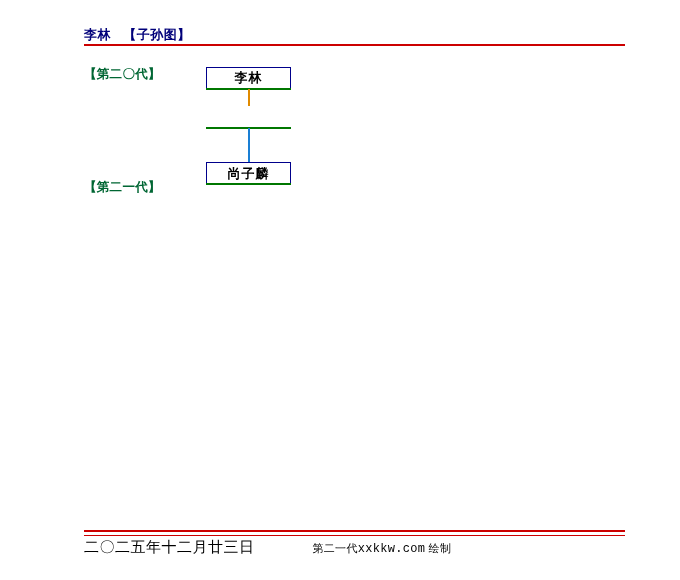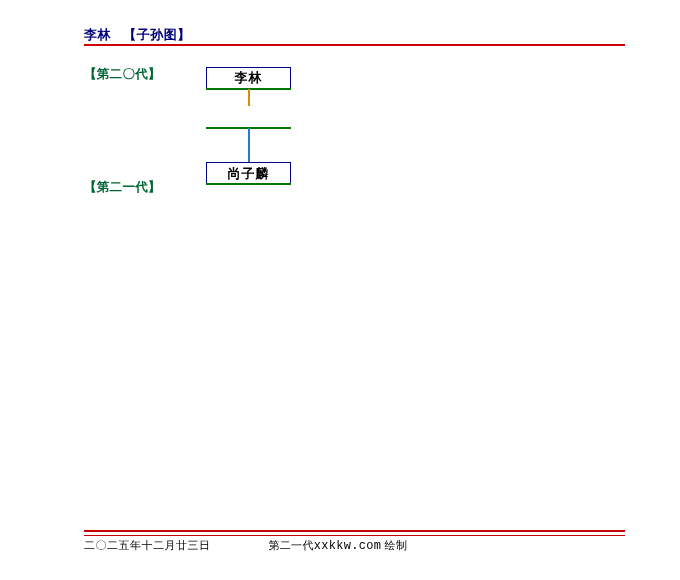--- a/index.html
+++ b/index.html
@@ -139,21 +139,21 @@
   }
   .footer-row {
     position: absolute;
     left: 48px;
     top: 538px;
     width: 541px;
     display: flex;
     align-items: baseline;
   }
   .footer-date {
-    font-size: 11px;
+    font-size: 15px;
     color: #000000;
     white-space: nowrap;
     letter-spacing: 0.5px;
   }
   .footer-credit {
     font-size: 11px;
     color: #000000;
     white-space: nowrap;
     margin-left: 58px;
     letter-spacing: 0.3px;

